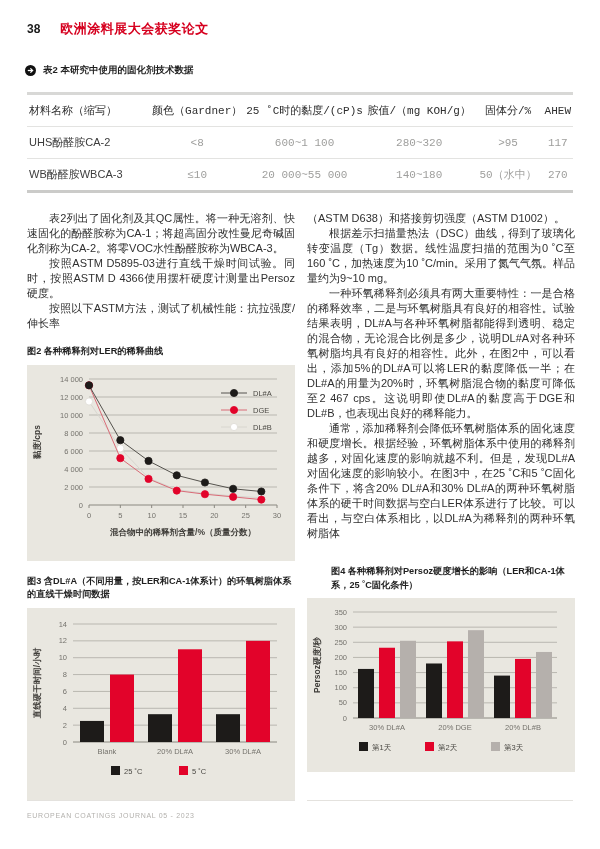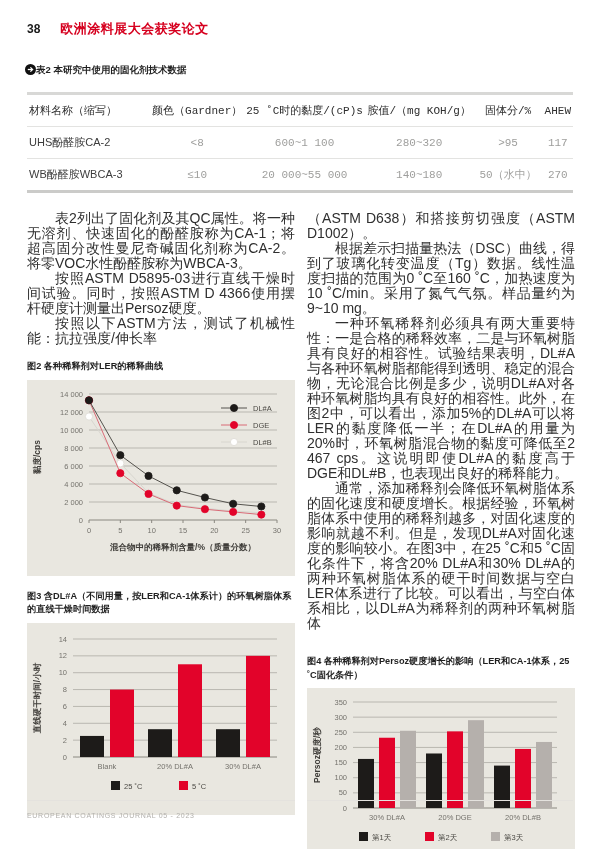--- a/index.html
+++ b/index.html
@@ -6,43 +6,43 @@
   html,body { margin:0; padding:0; background:#ffffff; }
   .page {
     position:relative; width:600px; height:849px; background:#ffffff;
     font-family:"Liberation Sans","DejaVu Sans",sans-serif; overflow:hidden;
   }
   
   .header { position:absolute; top:20px; left:27px; display:flex; align-items:baseline;text-align:right; }
   .pageno { font-size:12px; font-weight:700; color:#1a1a1a; margin-right:20px; }
   .ptitle { font-size:13px; font-weight:700; color:#d6001f; letter-spacing:.5px; }
   
-  .tcaption { position:absolute; top:64px; left:25px; display:flex; 
+  .tcaption { position:absolute; top:64px; left:25px; display:flex; gap:7px; align-items:center;
               font-size:9.5px; font-weight:700; color:#1f1f1f; }
   
   .tablewrap { position:absolute; top:92px; left:27px; width:546px;
                border-top:3px solid #d8d8d6; border-bottom:3px solid #cbcbc9; }
   table { width:100%; border-collapse:collapse; font-size:11px; }
   thead th { font-weight:400; color:#2e2e2e; padding:8px 2px; white-space:nowrap; }
   tbody tr { border-top:1px solid #e3e3e1; }
   tbody td { padding:8px 2px; color:#9e9e9c; white-space:nowrap; }
   tbody td.mat { color:#3c3c3c; }
   th.c, td.c { text-align:center;font-family:Liberation Mono, monospace; }
   th.l, td.l { text-align:left; }
   
   .colL { position:absolute; left:27px; top:211px; width:268px; }
   .colR { position:absolute; left:307px; top:211px; width:268px; }
-  p.body { margin:0; font-size:14px; line-height:15px; text-align:justify;
+  p.body { margin:0; font-size:11px; line-height:15px; text-align:justify;
            color:#2f2f2f; text-indent:2em; }
   p.noindent { text-indent:0; }
   .heading { color:#d6001f; font-weight:700; font-size:10.5px; margin:14px 0 10px; text-indent:0; }
   .figcap { font-size:9.2px; font-weight:700; line-height:13.5px; color:#1f1f1f;
             margin:10px 0 6px; }
   .mt { margin-top:14px; }
-  .mt2 { margin-top:24px; }
+  .mt2 { margin-top:24px;margin-left:24px; }
   .chartbox { background:#e9e7e0; }
   svg text { font-family:"Liberation Sans","DejaVu Sans",sans-serif; }
   
   .footrule { position:absolute; top:800px; height:1px; background:#e4e2de; }
   .fr-l { left:27px; width:268px; }
   .fr-r { left:307px; width:266px; }
   .footer { position:absolute; top:812px; left:27px; font-size:7px; color:#b3b1ad;
             letter-spacing:.7px; }
 </style>
 </head>

